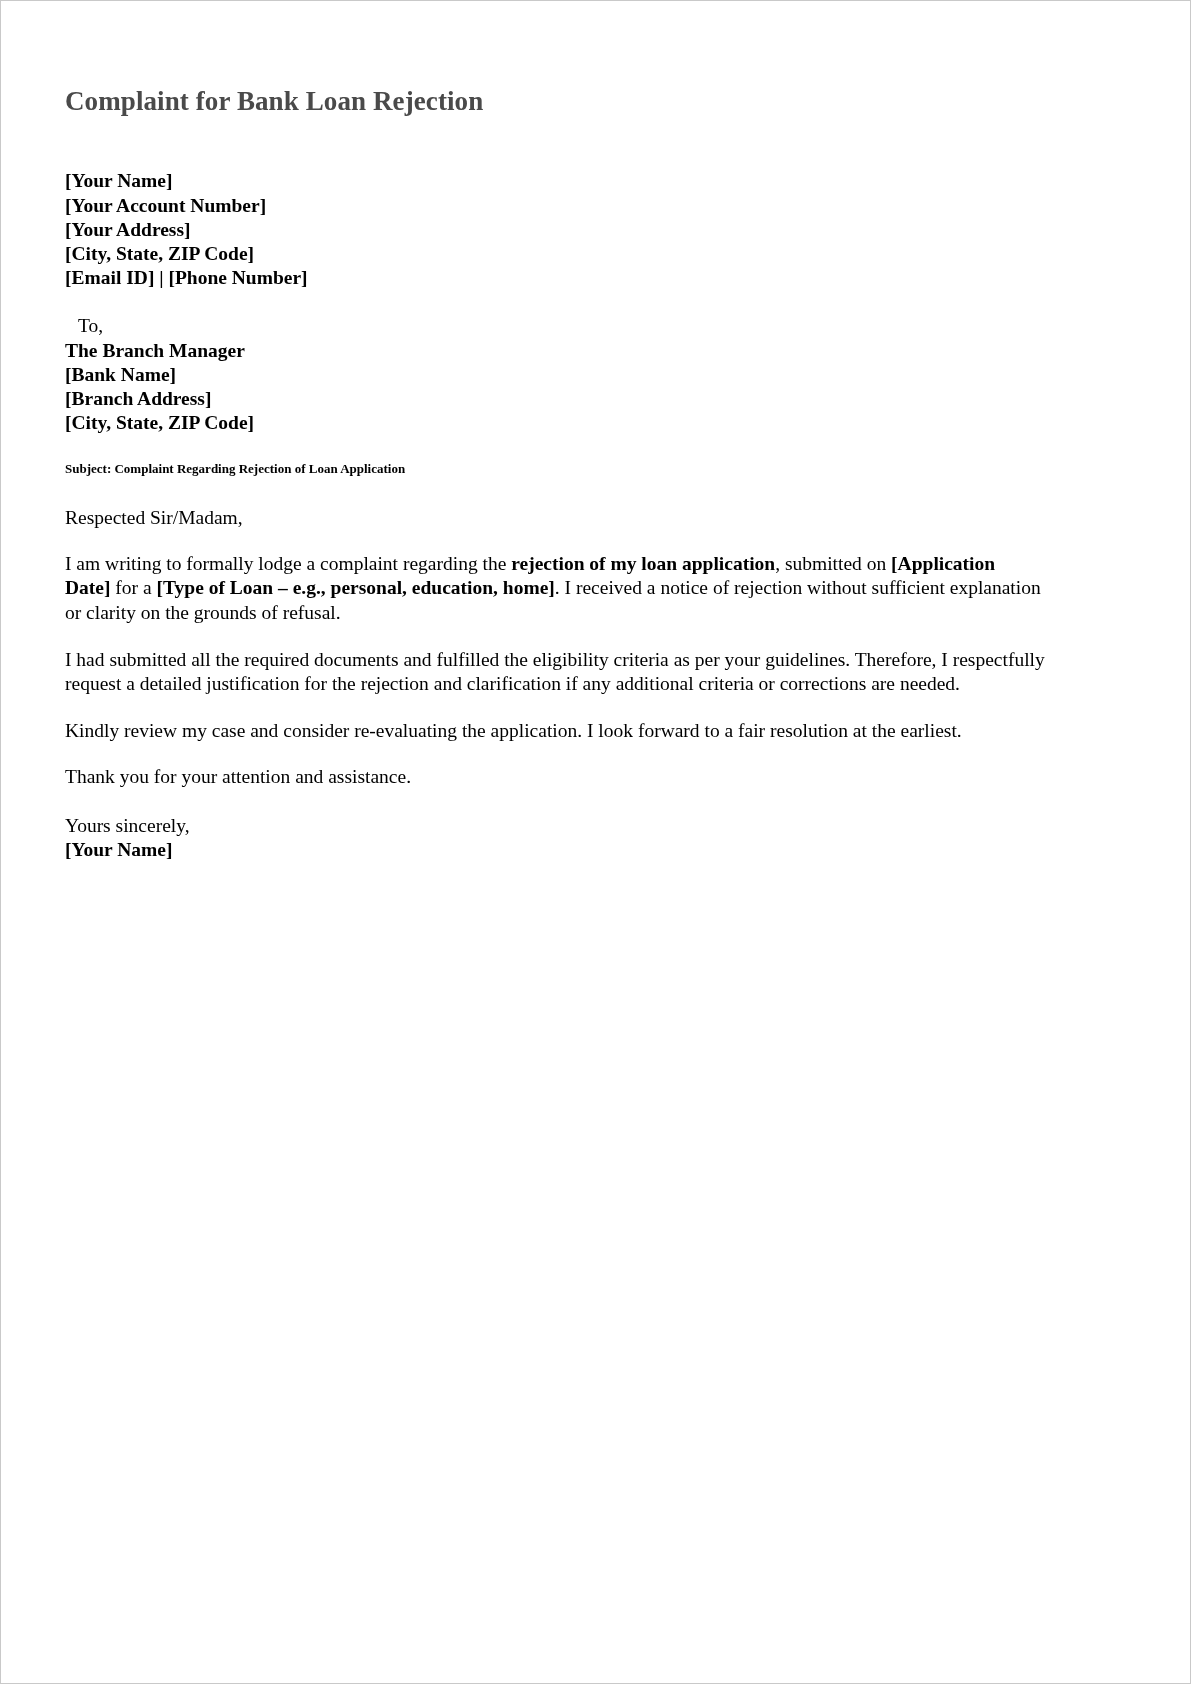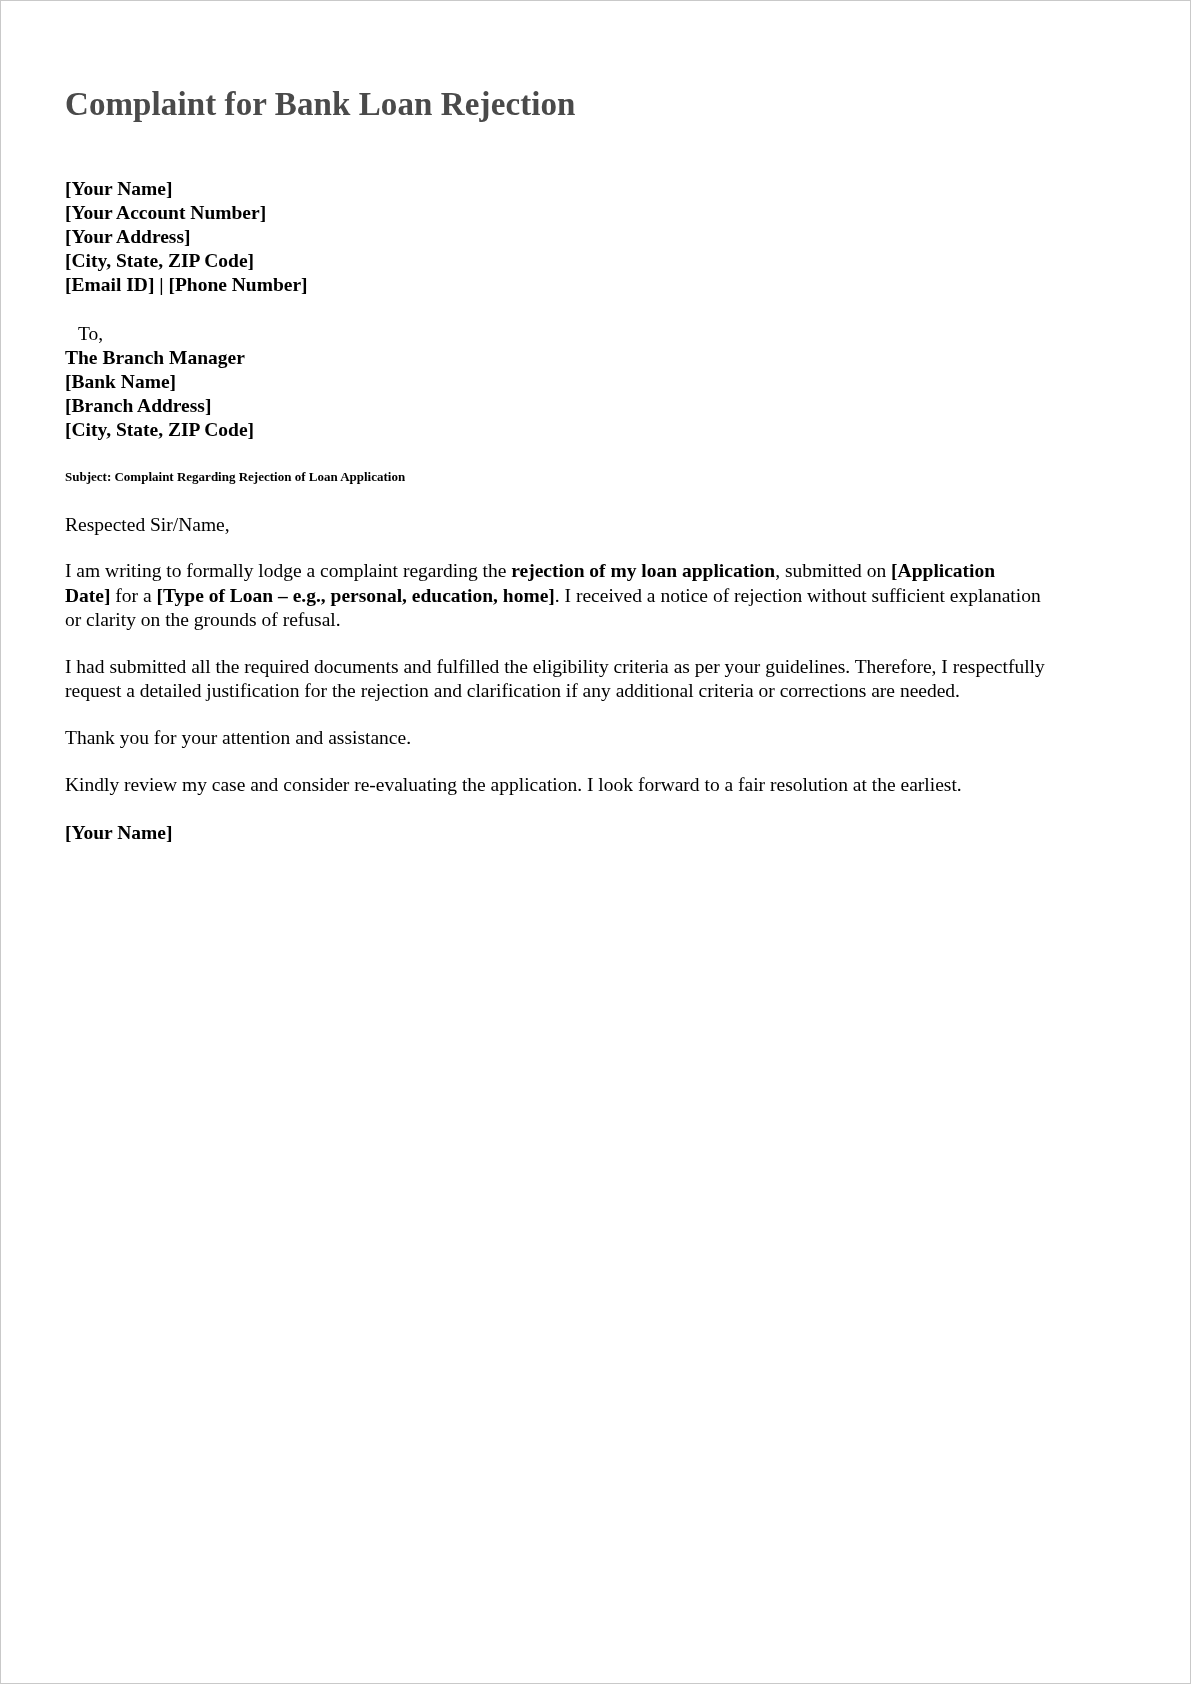--- a/index.html
+++ b/index.html
@@ -27,21 +27,21 @@
   }
 
   .content {
     position: absolute;
     left: 64px;
     top: 84px;
     width: 980px;
   }
 
   .doc-title {
-    font-size: 33px;
+    font-size: 27px;
     font-weight: bold;
     color: #4a4a4a;
     letter-spacing: 0.1px;
     margin: 0 0 52px 0;
     line-height: 1.2;
   }
 
   .addr-block {
     font-size: 19.5px;
     line-height: 24.2px;
@@ -109,28 +109,29 @@
     <div class="addr-block">
       <div class="line plain">To,</div>
       <div class="line">The Branch Manager</div>
       <div class="line">[Bank Name]</div>
       <div class="line">[Branch Address]</div>
       <div class="line">[City, State, ZIP Code]</div>
     </div>
 
     <div class="subject-line">Subject: Complaint Regarding Rejection of Loan Application</div>
 
-    <div class="salutation">Respected Sir/Name,</div>
+    <div class="salutation">Respected Sir/Madam,</div>
 
     <p class="body-para"><span>I am writing to formally lodge a complaint regarding the </span><b>rejection of my loan application</b><span>, submitted on </span><b>[Application Date]</b><span> for a </span><b>[Type of Loan – e.g., personal, education, home]</b><span>. I received a notice of rejection without sufficient explanation or clarity on the grounds of refusal.</span></p>
 
     <p class="body-para">I had submitted all the required documents and fulfilled the eligibility criteria as per your guidelines. Therefore, I respectfully request a detailed justification for the rejection and clarification if any additional criteria or corrections are needed.</p>
 
+    <p class="body-para">Kindly review my case and consider re-evaluating the application. I look forward to a fair resolution at the earliest.</p>
+
     <p class="body-para">Thank you for your attention and assistance.</p>
 
-    <p class="body-para">Kindly review my case and consider re-evaluating the application. I look forward to a fair resolution at the earliest.</p>
-
     <div class="closing">
+      <div>Yours sincerely,</div>
       <div class="signer">[Your Name]</div>
     </div>
 
   </div>
 </div>
 
 </body></html>

